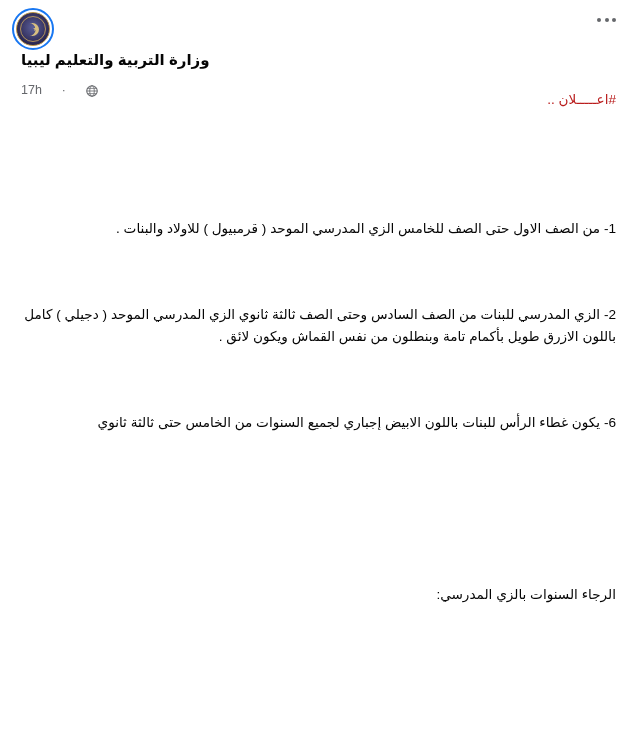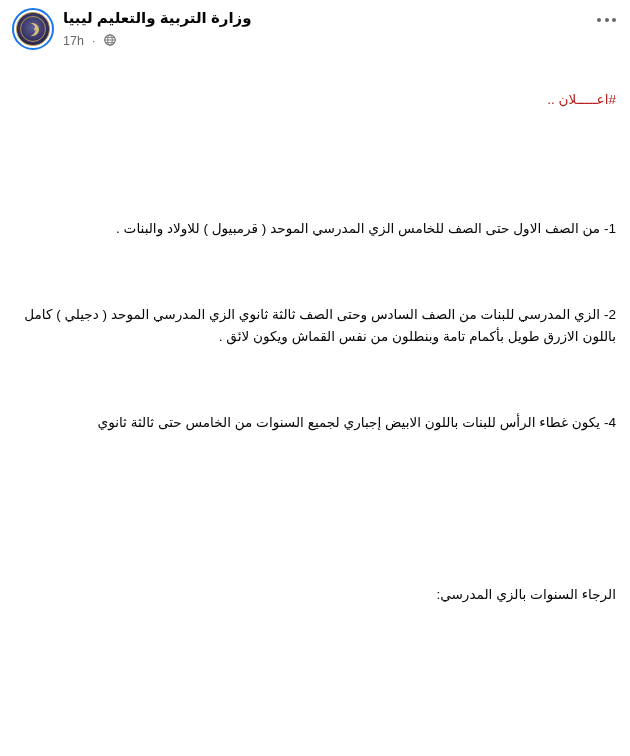--- a/index.html
+++ b/index.html
@@ -26,20 +26,21 @@
   }
 
   
   .post-header {
     display: flex;
     align-items: flex-start;
     padding: 9px 12px 4px 12px;
     height: 46px;
     box-sizing: border-box;
     position: relative;
+    flex-direction: column;
   }
   .avatar-wrap {
     width: 42px;
     height: 42px;
     border-radius: 50%;
     border: 2px solid #1877F2;
     box-sizing: border-box;
     flex: 0 0 auto;
     padding: 2px;
     background: #ffffff;
@@ -91,26 +92,26 @@
   .page-name {
     font-size: 15px;
     font-weight: bold;
     color: #050505;
     line-height: 18px;
     direction: rtl;
     letter-spacing: 0;
   }
   .meta-row {
     display: flex;
-    align-items: flex-start;
-    gap: 8px;
+    align-items: center;
+    gap: 20px;
     font-size: 12.5px;
     color: #65676B;
     line-height: 16px;
-    margin-top: 6px;
+    margin-top: 13px;
   }
   .meta-dot { color: #65676B; font-size: 12px; }
   .globe-icon {
     display: inline-block;
     width: 12px;
     height: 12px;
     position: relative;
     top: 1px;
   }
   .menu-dots {
@@ -175,21 +176,21 @@
       <span></span>
       <span></span>
     </div>
   </div>
 
   <div class="post-body">
     <span class="body-line" style="color:#b91c1c">#اعـــــلان ..</span><br>
     <br>
     <span class="body-line">1- من الصف الاول حتى الصف للخامس الزي المدرسي الموحد ( قرمبيول ) للاولاد والبنات .</span><br>
     <span class="body-line">2- الزي المدرسي للبنات من الصف السادس وحتى الصف ثالثة ثانوي الزي المدرسي الموحد ( دجيلي ) كامل باللون الازرق طويل بأكمام تامة وبنطلون من نفس القماش ويكون لائق .</span><br>
-    <span class="body-line">4- يكون غطاء الرأس للبنات باللون الابيض إجباري لجميع السنوات من الخامس حتى ثالثة ثانوي</span><br>
+    <span class="body-line">6- يكون غطاء الرأس للبنات باللون الابيض إجباري لجميع السنوات من الخامس حتى ثالثة ثانوي</span><br>
     <br>
     <br>
     <span class="body-line">الرجاء السنوات بالزي المدرسي:</span><br>
     <br>
     <br>
     <br>
     <br>
     <br>
     <br>
     

